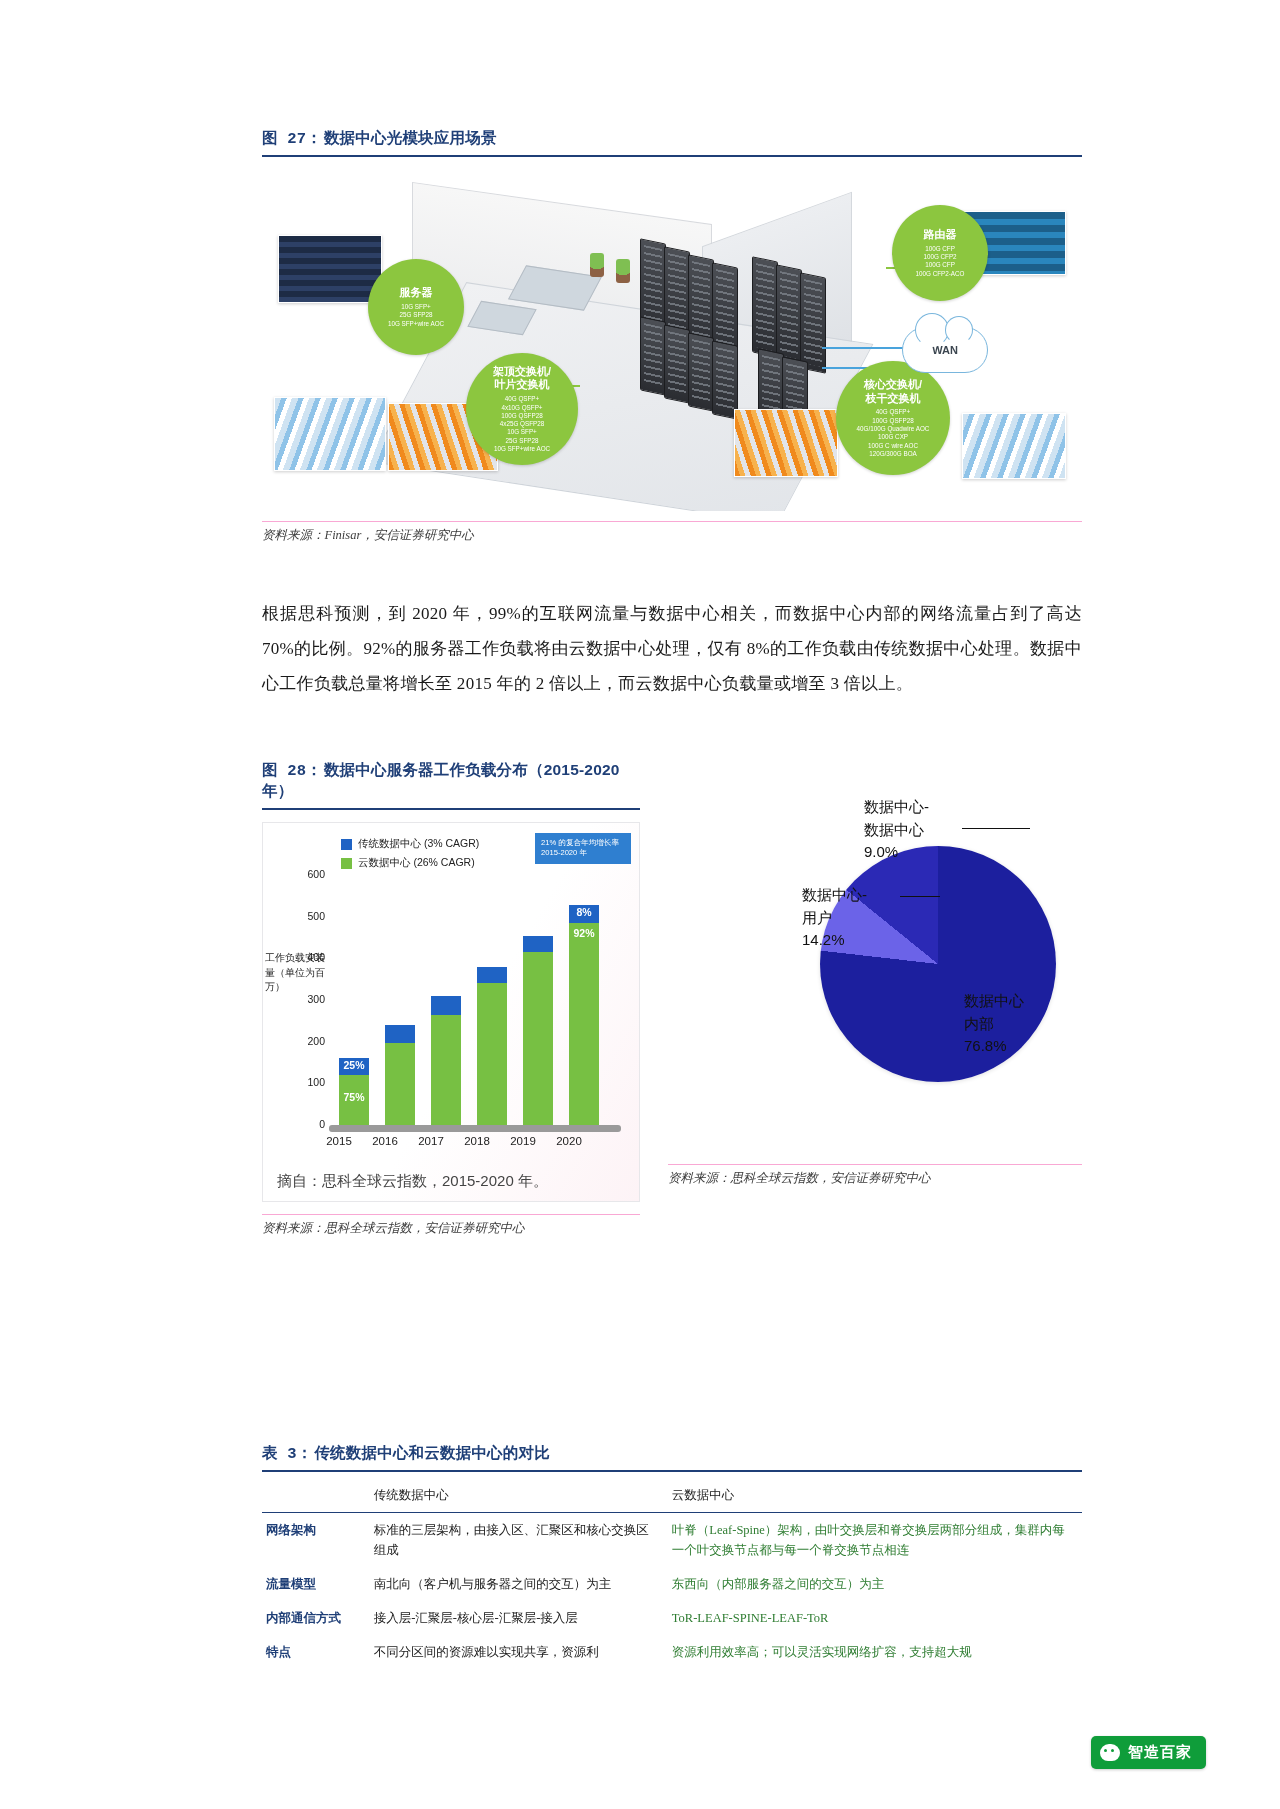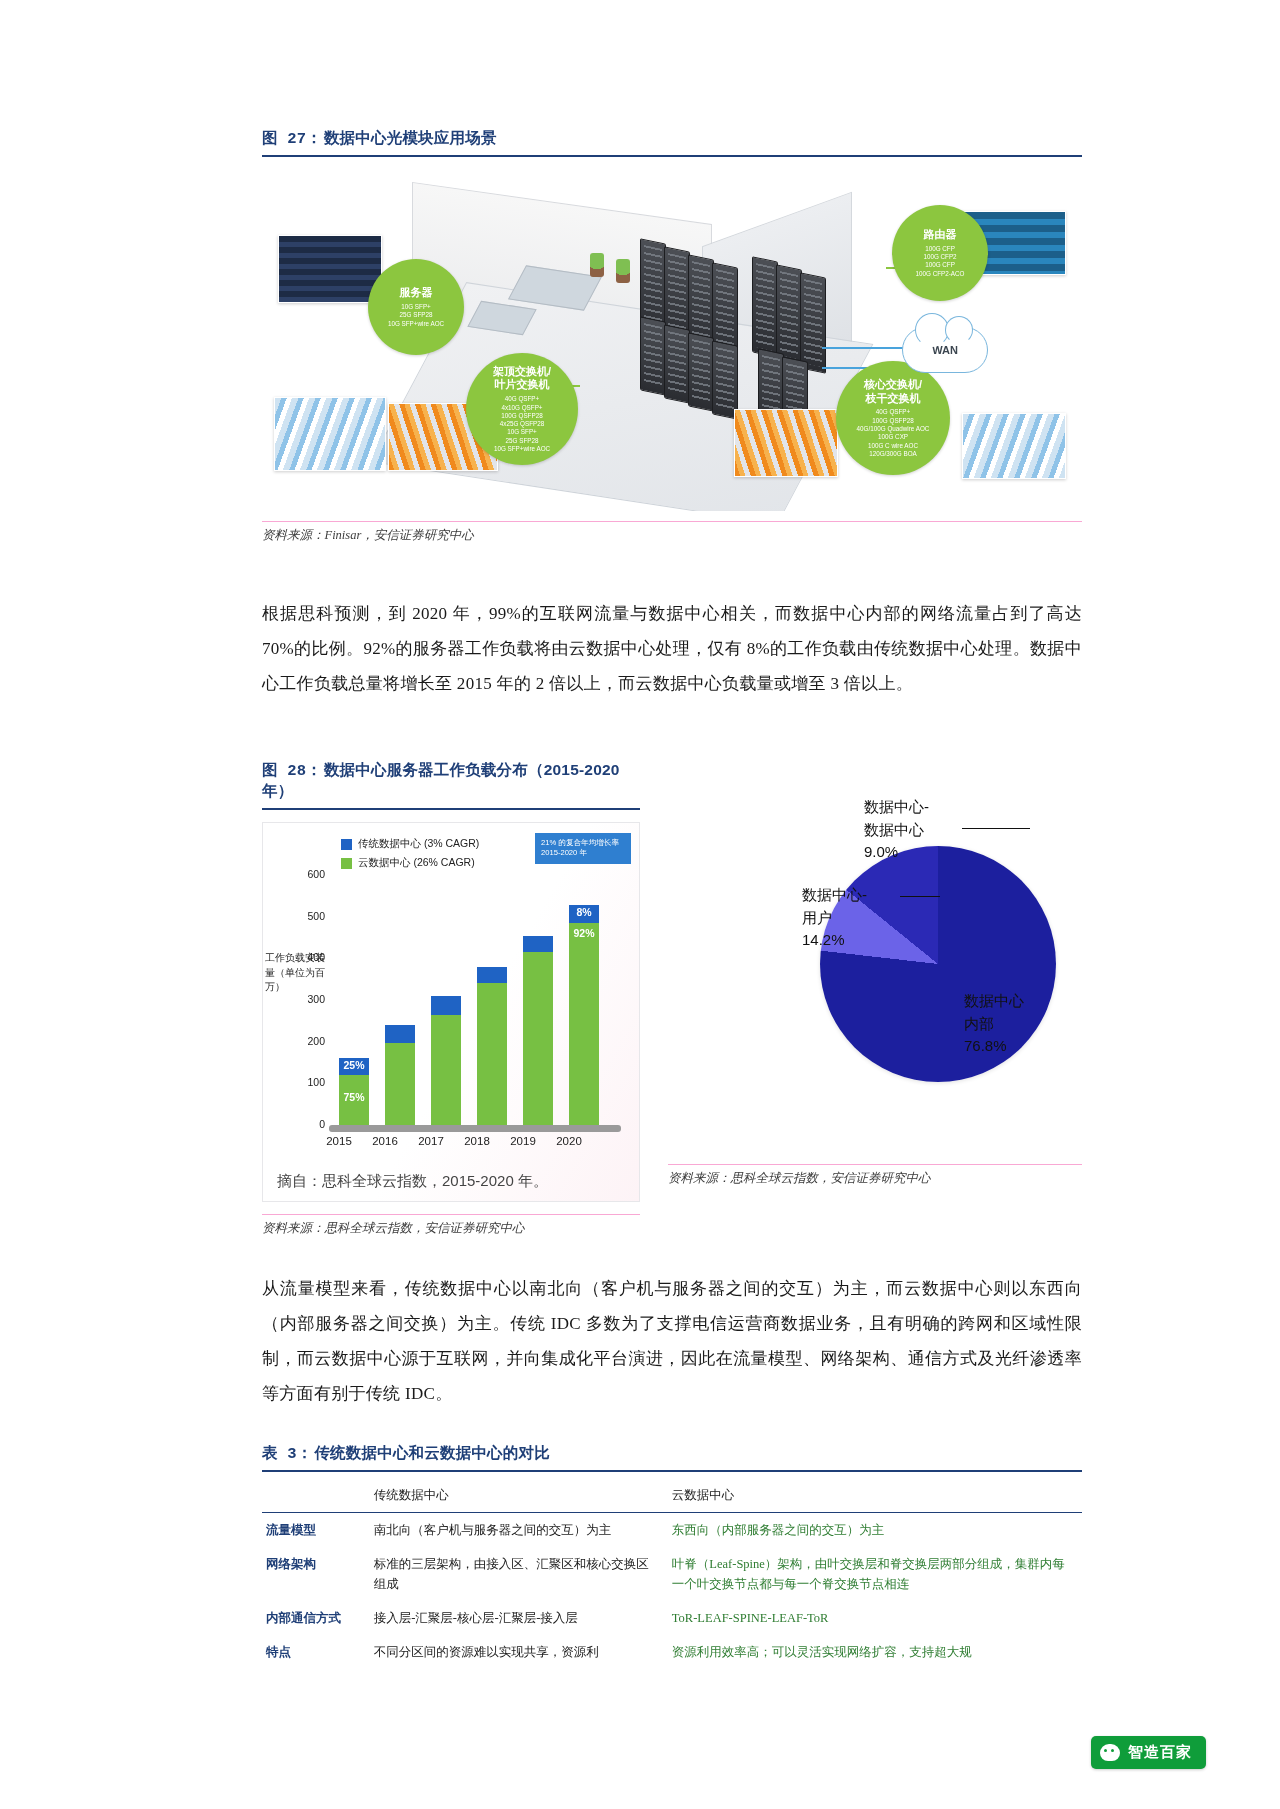--- a/index.html
+++ b/index.html
@@ -503,45 +503,44 @@
       <div class="pie-lbl" style="left:296px;top:218px;text-align:left;">
         <div>数据中心</div>
         <div>内部</div>
         <div class="pct">76.8%</div>
       </div>
     </div>
 
     <div class="src-note" style="margin-top:12px;">资料来源：思科全球云指数，安信证券研究中心</div>
   </div>
 
-  <div class="body-text" style="position:absolute;left:262px;top:1272px;width:820px;">从流量模型来看，传统数据中心以南北向（客户机与服务器之间的交互）为主，而云数据中心则以东西向（内部服务器之间交换）为主。传统 IDC 多数为了支撑电信运营商数据业务，且有明确的跨网和区域性限制，而云数据中心源于互联网，并向集成化平台演进，因此在流量模型、网络架构、通信方式及光纤渗透率等方面有别于传统 IDC。</div>
 
   <div id="table3">
     <div class="fig-title">
       <span class="num">表 3：</span><span>传统数据中心和云数据中心的对比</span>
     </div>
 
     <table class="t3">
       <thead>
         <tr>
           <th style="width:104px;"></th>
           <th style="width:288px;">传统数据中心</th>
           <th style="width:400px;">云数据中心</th>
         </tr>
       </thead>
       <tbody>
         <tr>
+          <td class="key">网络架构</td>
+          <td class="c1">标准的三层架构，由接入区、汇聚区和核心交换区组成</td>
+          <td class="c2 green">叶脊（Leaf-Spine）架构，由叶交换层和脊交换层两部分组成，集群内每一个叶交换节点都与每一个脊交换节点相连</td>
+        </tr>
+        <tr>
           <td class="key">流量模型</td>
           <td class="c1">南北向（客户机与服务器之间的交互）为主</td>
           <td class="c2 green">东西向（内部服务器之间的交互）为主</td>
-        </tr>
-        <tr>
-          <td class="key">网络架构</td>
-          <td class="c1">标准的三层架构，由接入区、汇聚区和核心交换区组成</td>
-          <td class="c2 green">叶脊（Leaf-Spine）架构，由叶交换层和脊交换层两部分组成，集群内每一个叶交换节点都与每一个脊交换节点相连</td>
         </tr>
         <tr>
           <td class="key">内部通信方式</td>
           <td class="c1">接入层-汇聚层-核心层-汇聚层-接入层</td>
           <td class="c2 green">ToR-LEAF-SPINE-LEAF-ToR</td>
         </tr>
         <tr>
           <td class="key">特点</td>
           <td class="c1">不同分区间的资源难以实现共享，资源利</td>
           <td class="c2 green">资源利用效率高；可以灵活实现网络扩容，支持超大规</td>

